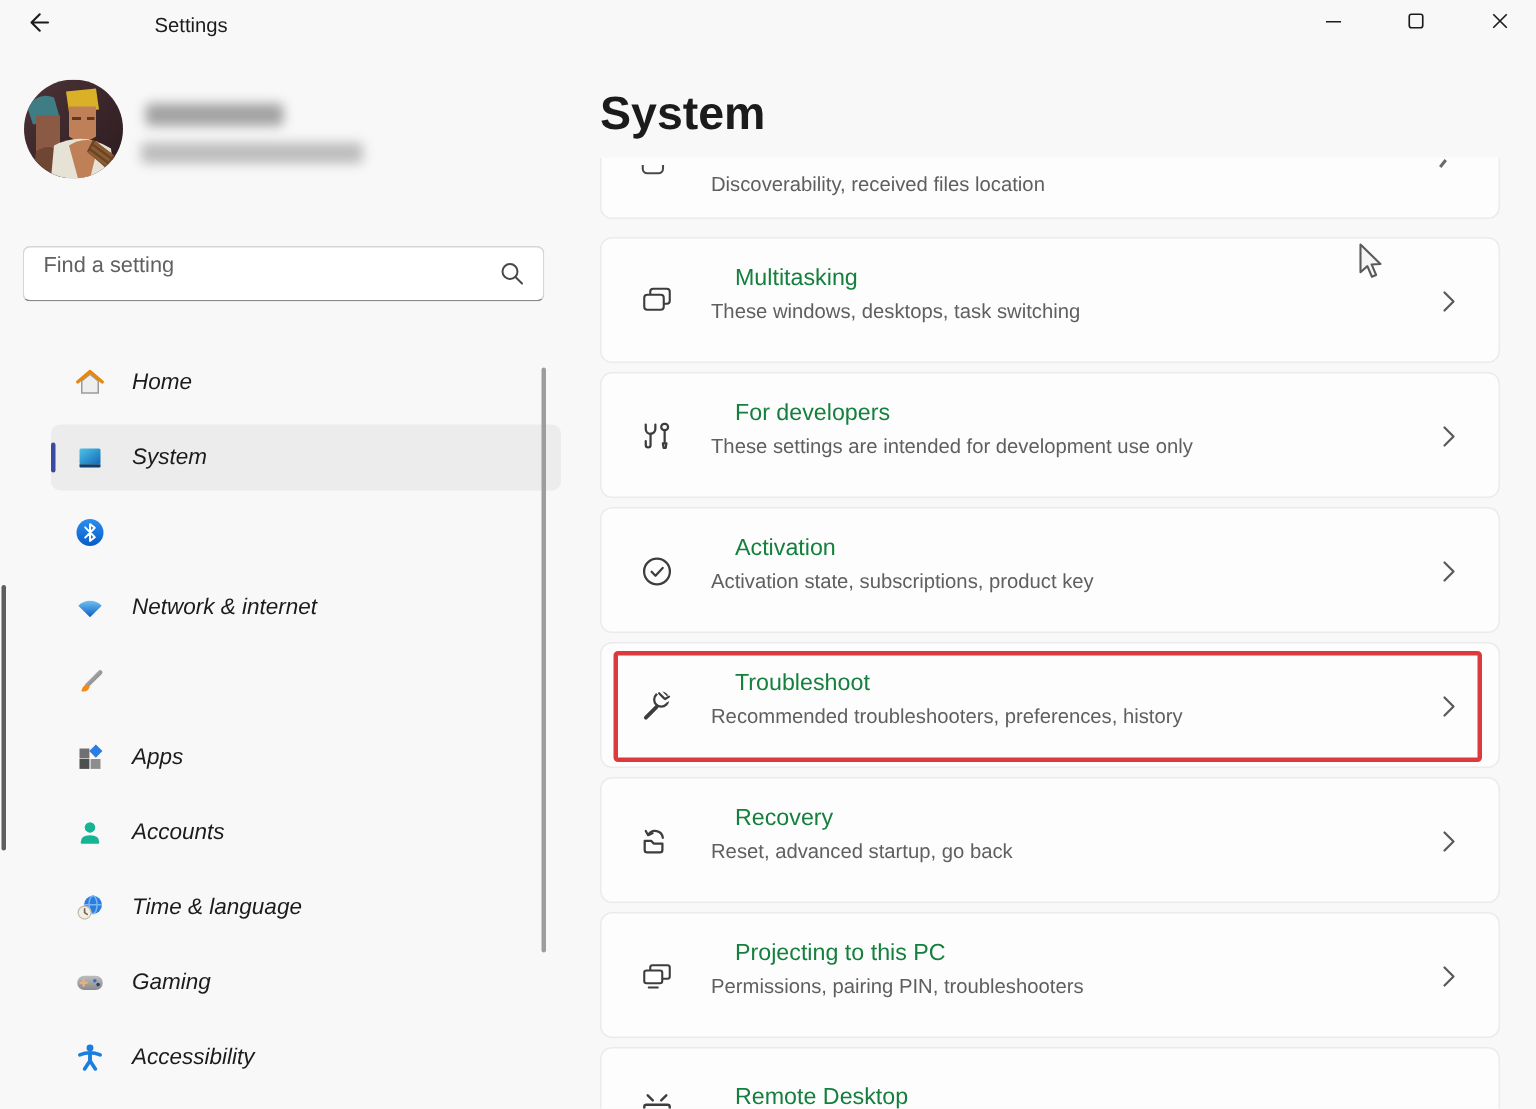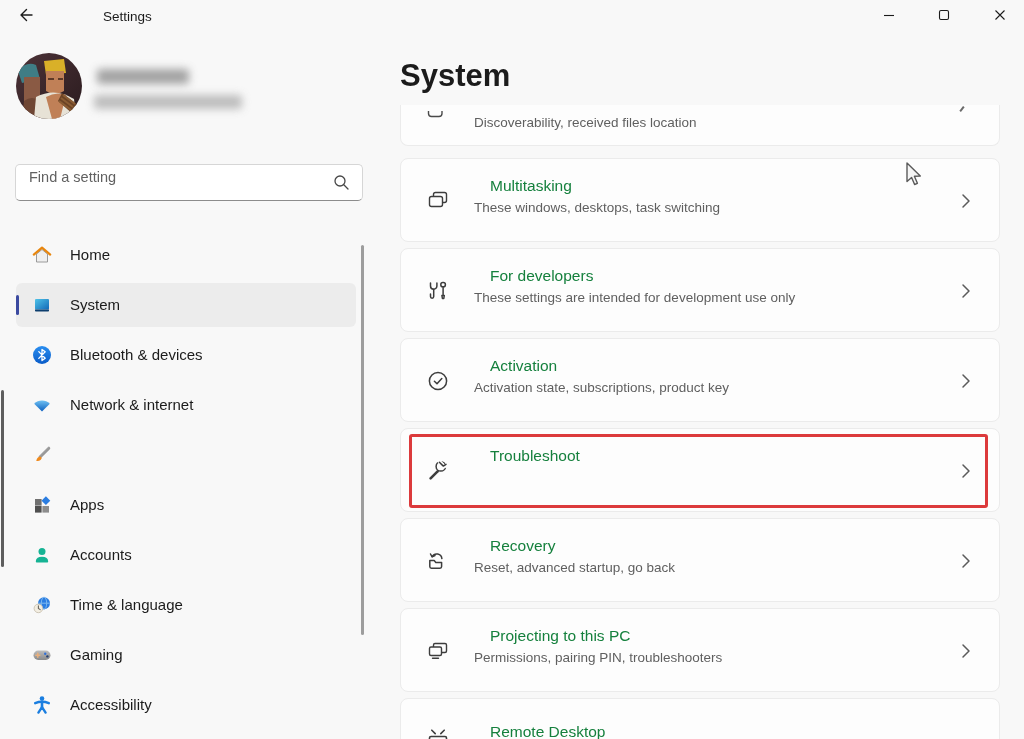--- a/index.html
+++ b/index.html
@@ -26,21 +26,21 @@
   
   .search-box { position:absolute; left:15px; top:164px; width:348px; height:37px;
                 background:#ffffff; border:1px solid #d6d6d6; border-bottom-color:#8c8c8c;
                 border-radius:5px; }
   .search-box input { position:absolute; left:13px; top:1px; width:300px; height:22px;
                       border:none; outline:none; background:transparent;
                       font-family:"Liberation Sans", sans-serif; font-size:14.5px; color:#701a75; }
   .search-box input::placeholder { color:#616161; opacity:1; }
   .search-glyph { position:absolute; right:12px; top:9px; }
   
-  .navrow { position:absolute; left:16px; width:340px; height:44px; border-radius:6px; cursor:default; }
+  .navrow { position:absolute; left:34px; width:340px; height:44px; border-radius:6px; cursor:default;font-style:italic; }
   .navrow.selected { background:#ececec; }
   .nav-pill { position:absolute; left:0px; top:12px; width:3px; height:20px;
               border-radius:2px; background:#3b4aa0; }
   .navicon { position:absolute; left:16px; top:12px; width:20px; height:20px; }
   .navlabel { position:absolute; left:54px; top:0; line-height:44px; font-size:15px; color:#1b1b1b; }
   .side-scroll { position:absolute; left:361px; top:245px; width:3px; height:390px;
                  background:#9d9d9d; border-radius:2px; }
   .edge-scroll { position:absolute; left:1px; top:390px; width:3px; height:177px;
                  background:#5e5e5e; border-radius:2px; }
   
@@ -164,21 +164,20 @@
       <defs>
           <linearGradient id="btg" x1="0" y1="0" x2="0" y2="1">
         <stop offset="0" stop-color="#2a8ef0"></stop>
             <stop offset="1" stop-color="#0a5cc8"></stop>
           </linearGradient>
         </defs>
       <circle cx="10" cy="10" r="9" fill="url(#btg)"></circle>
       <path d="M6.8 6.6 L13.2 13.2 L10 15.6 V4.4 L13.2 6.8 L6.8 13.4" stroke="#ffffff" stroke-width="1.3" fill="none" stroke-linecap="round" stroke-linejoin="round"></path>
     </svg>
   </span>
-  <span class="navlabel">Bluetooth &amp; devices</span>
 </div>
 
 <div class="navrow" style="top:383px">
   <span class="navicon">
     <svg width="20" height="20" viewBox="0 0 20 20">
       <defs>
           <linearGradient id="wfg" x1="0" y1="0" x2="0" y2="1">
         <stop offset="0" stop-color="#6ec0f2"></stop>
             <stop offset="1" stop-color="#0b5fc0"></stop>
           </linearGradient>
@@ -337,20 +336,21 @@
 <div class="card" style="top:428px">
   <span class="cicon">
     <svg width="26" height="26" viewBox="0 0 26 26" fill="none" stroke="#3d3d3d" stroke-linecap="round" stroke-linejoin="round">
       <path d="M5.6 20.4 L12.6 13.4" stroke-width="2.6"></path>
       <circle cx="15.8" cy="8.4" r="4.7" stroke-width="1.5"></circle>
       <path d="M14 3 L19.4 8.4 L22.6 6.2" stroke="#fdfdfd" stroke-width="3.6"></path>
       <path d="M14.4 4.2 L17.8 7.6 M21 6.4 L18.4 8" stroke-width="1.5"></path>
     </svg>
   </span>
   <span class="ctitle">Troubleshoot</span>
+  <span class="csub">Recommended troubleshooters, preferences, history</span>
   <span class="chev">
     <svg width="10" height="16" viewBox="0 0 10 16">
         <path d="M2 2 L8 8 L2 14" stroke="#5a5a5a" stroke-width="1.5" fill="none" stroke-linecap="round" stroke-linejoin="round"></path>
       </svg>
   </span>
 </div>
 <div class="highlight-box"></div>
 
 <div class="card" style="top:518px">
   <span class="cicon">

